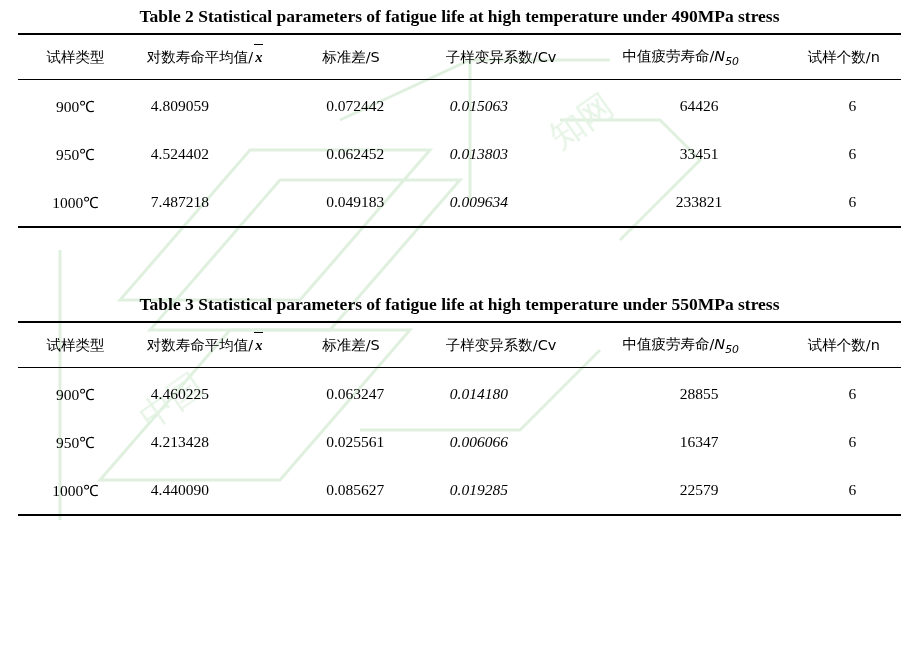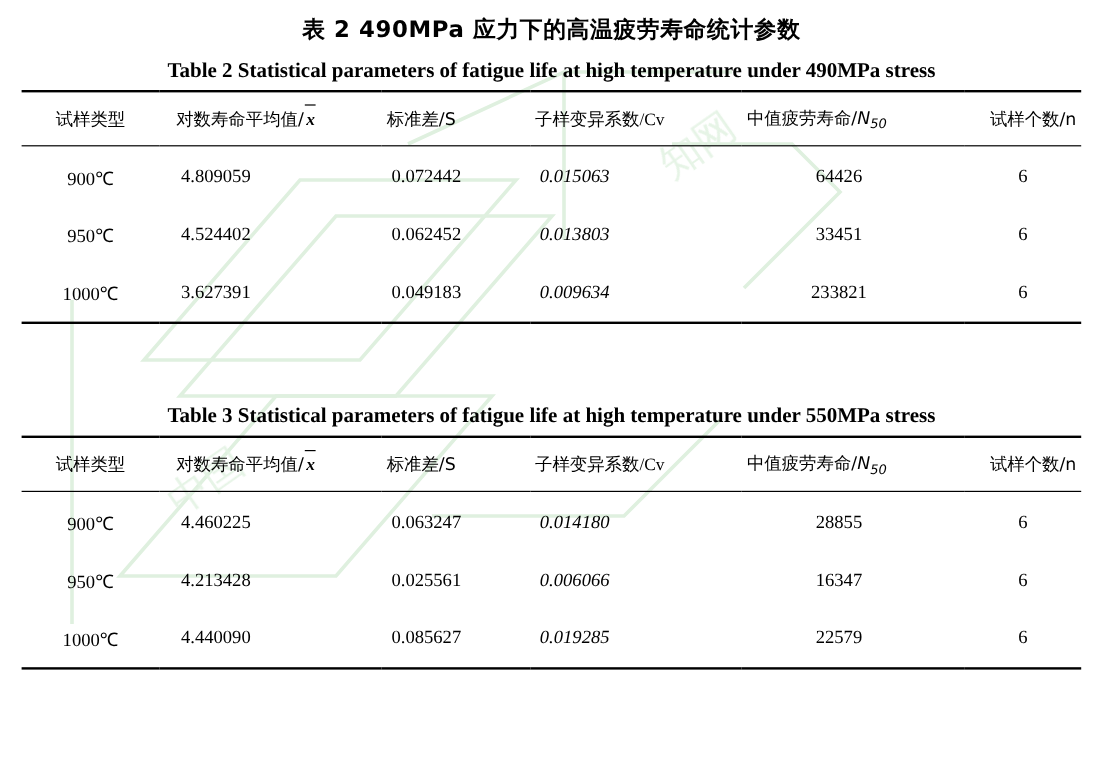--- a/index.html
+++ b/index.html
@@ -78,29 +78,28 @@
   }
   thead th.col-sd {
     text-align: left;
     width: 14%;
     padding-left: 4px;
   }
   thead th.col-cv {
     text-align: left;
     width: 20%;
     padding-left: 4px;
-    font-family: Liberation Serif, serif;
   }
   thead th.col-n50 {
     text-align: left;
     width: 21%;
     padding-left: 4px;
   }
   thead th.col-count {
-    text-align: right;
+    text-align: left;
     width: 11%;
   }
   tbody td {
     font-family: "Liberation Serif", serif;
     font-size: 15.5px;
     padding: 13px 4px;
     text-align: center;
     white-space: nowrap;
   }
   tbody td.c-type { text-align: center; }
@@ -145,21 +144,20 @@
   </g>
   <g fill="#e4f3e4" font-family="DejaVu Sans, sans-serif" font-size="34" opacity="0.9">
     <text x="150" y="430" transform="rotate(-35 150 430)">中国</text>
     <text x="560" y="150" transform="rotate(-35 560 150)">知网</text>
   </g>
 </svg>
 
 <div class="page">
 
   <div class="table-block">
-    <div class="cn-title">表 2 490MPa 应力下的高温疲劳寿命统计参数</div>
     <div class="en-title">Table 2 Statistical parameters of fatigue life at high temperature under 490MPa stress</div>
     <table>
       <thead>
         <tr>
           <td colspan="6" class="hr-thick"></td>
         </tr>
         <tr>
           <th class="col-type">试样类型</th>
           <th class="col-mean"><span>对数寿命平均值/</span><span class="xbar">x</span></th>
           <th class="col-sd">标准差/S</th>
@@ -183,21 +181,21 @@
         <tr>
           <td class="c-type">950℃</td>
           <td class="c-mean">4.524402</td>
           <td class="c-sd">0.062452</td>
           <td class="c-cv">0.013803</td>
           <td class="c-n50">33451</td>
           <td class="c-count">6</td>
         </tr>
         <tr>
           <td class="c-type">1000℃</td>
-          <td class="c-mean">3.627391</td>
+          <td class="c-mean">7.487218</td>
           <td class="c-sd">0.049183</td>
           <td class="c-cv">0.009634</td>
           <td class="c-n50">233821</td>
           <td class="c-count">6</td>
         </tr>
         <tr>
           <td colspan="6" class="hr-thick"></td>
         </tr>
       </tbody>
     </table>

